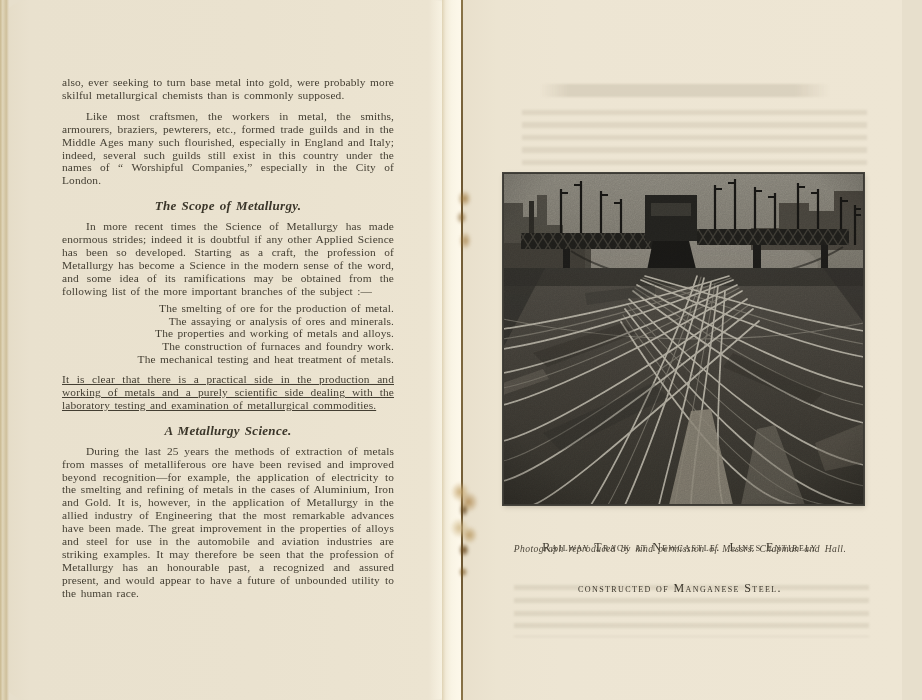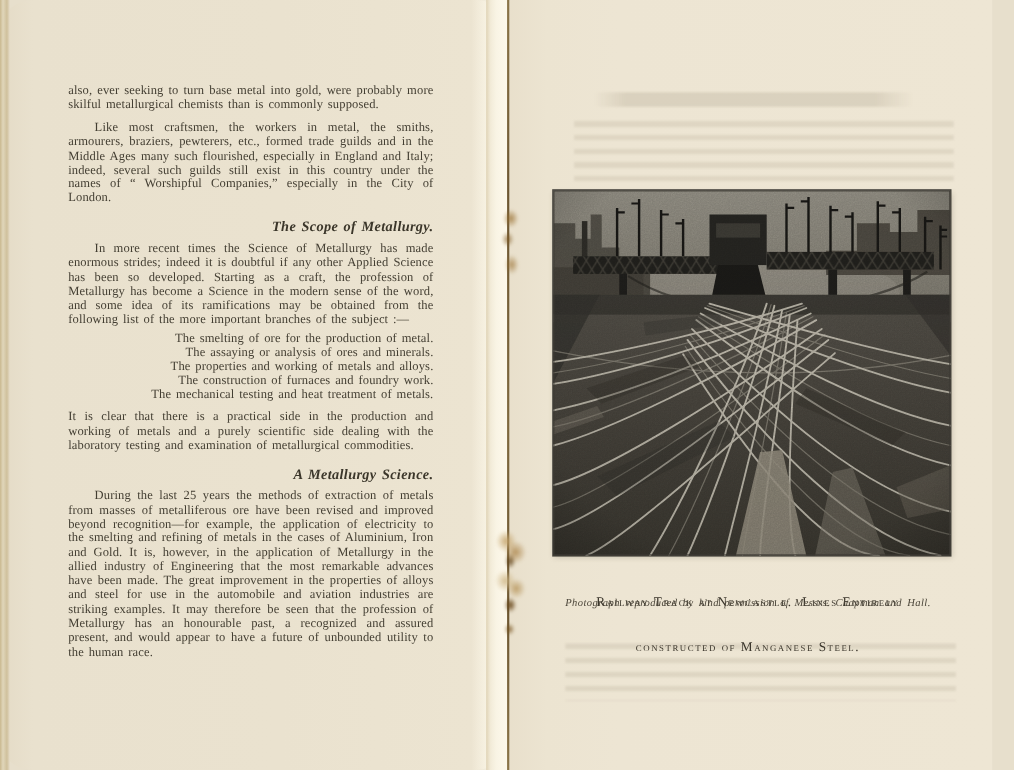--- a/index.html
+++ b/index.html
@@ -57,24 +57,24 @@
   .content-left{
     position:absolute;left:62px;top:76px;width:332px;
     font-size:11.4px;line-height:12.9px;text-align:justify;
     letter-spacing:.12px;word-spacing:1.4px;
   }
   .content-left p{margin:0;}
   .para-gap{margin-bottom:8px !important;}
   .ind{text-indent:24px;}
   .sect-heading{
     font-weight:bold;font-style:italic;font-size:13px;letter-spacing:.3px;
-    margin:13px 0 7px 0 !important;text-align:right;color:#3b362a;
+    margin:13px 0 7px 0 !important;text-align:center;color:#3b362a;
   }
   .branch-list{margin:4px 0 6px 28px;text-align:right;}
-  .p-after-list{margin-top:7px !important;}
+  .p-after-list{margin-top:7px !important;text-decoration:underline;}
   
   .bleed{position:absolute;filter:blur(.9px);pointer-events:none;}
   .bleed-head{
     left:98px;top:84px;width:290px;height:13px;
     background:linear-gradient(90deg,transparent 0,rgba(120,106,80,.16) 10%,rgba(120,106,80,.16) 88%,transparent 100%);
   }
   .bleed-para-top{
     left:80px;top:110px;width:345px;height:60px;
     background:repeating-linear-gradient(180deg,rgba(122,110,86,.12) 0px,rgba(122,110,86,.12) 5px,transparent 5px,transparent 12.5px);
   }

